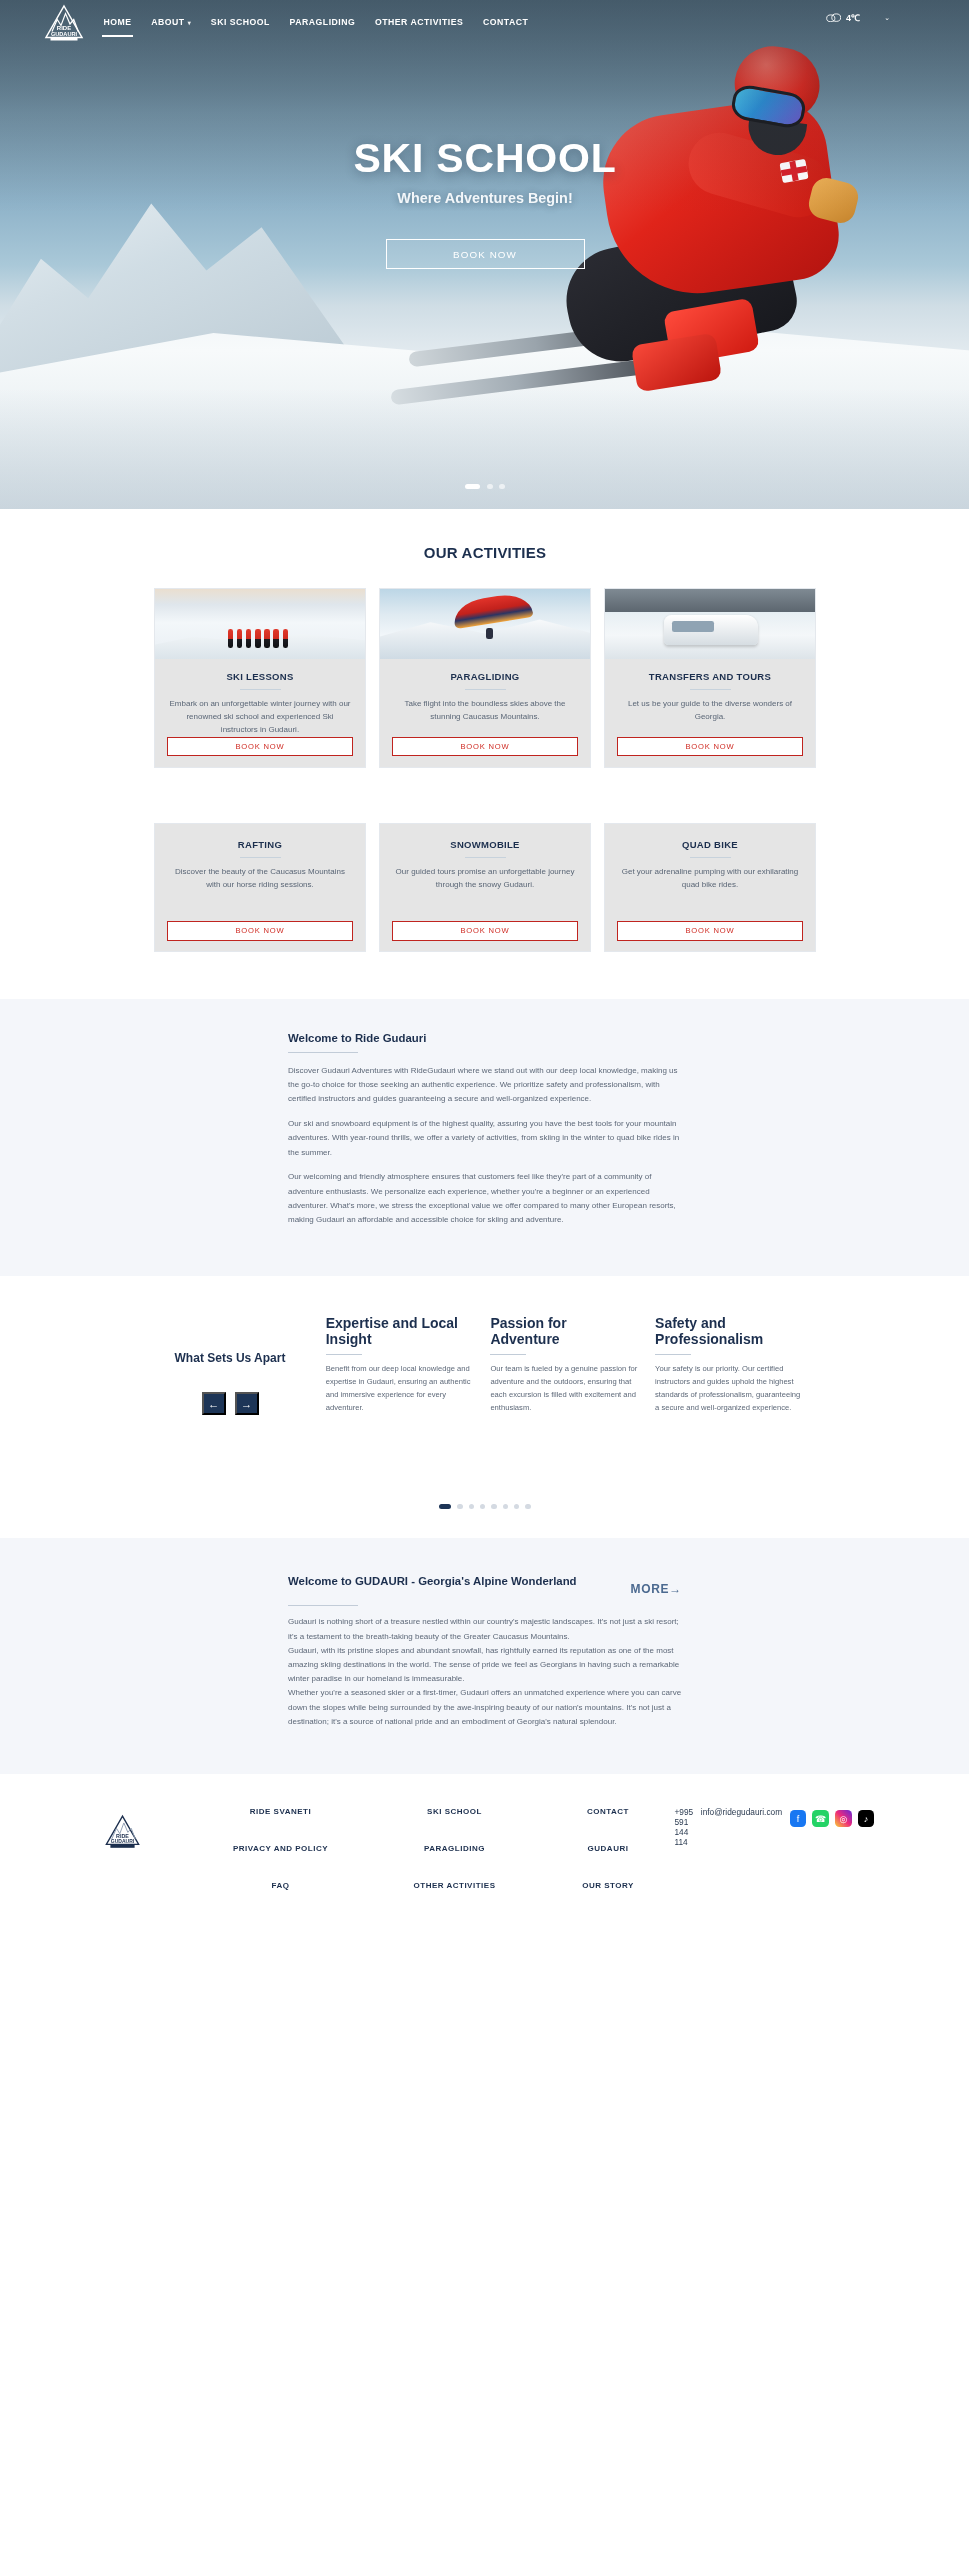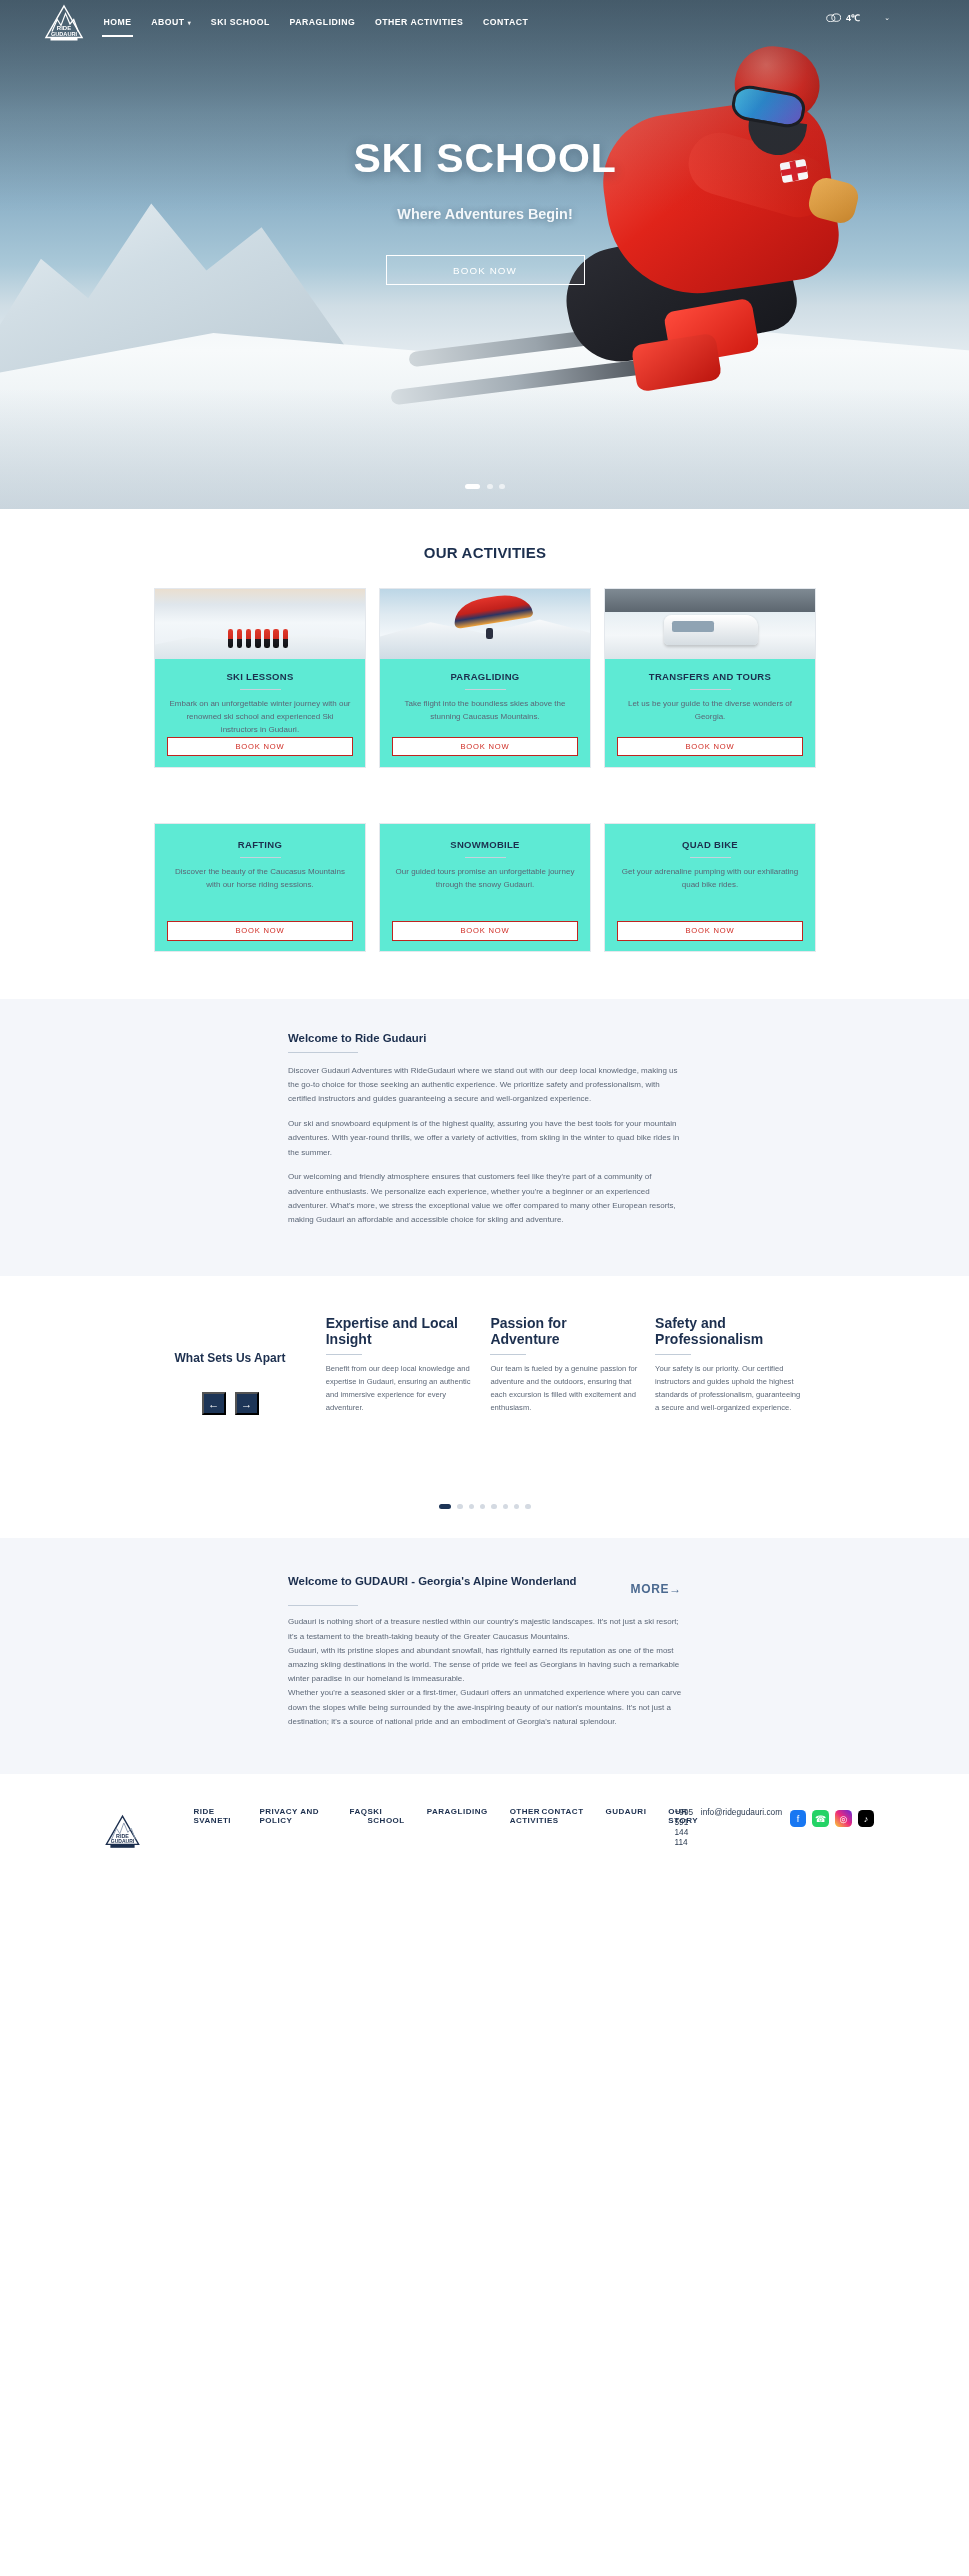--- a/index.html
+++ b/index.html
@@ -83,21 +83,21 @@
     background:linear-gradient(90deg,#cfd6da 0%, #9aa4ac 40%, #3b4046 88%, #1e2227 100%);
     border-radius:7.6px; transform:rotate(-7deg); }
   .ski2 { position:absolute; left:-118px; top:324px; width:318px; height:15px;
     background:linear-gradient(90deg,#d6dde1 0%, #a2acb4 40%, #41464d 88%, #22262b 100%);
     border-radius:7.6px; transform:rotate(-7deg); }
 
   .hero-content { position:absolute; inset:0; display:flex; flex-direction:column;
     align-items:center; justify-content:flex-start; padding-top:135px; z-index:5; }
   .hero-title { font-size:41px; font-weight:800; color:#fff; letter-spacing:0.8px;
     text-shadow:0 1.5px 10.6px rgba(20,40,60,.38); }
-  .hero-sub { margin-top:24px; font-size:14.4px; font-weight:600; color:#f3f7fa;
+  .hero-sub { margin-top:8px; font-size:14.4px; font-weight:600; color:#f3f7fa;
     text-shadow:0 0.8px 7.6px rgba(20,40,60,.42); }
   .hero-btn { margin-top:33px; width:199px; height:30px; border:1.5px solid #ffffff;
     background:rgba(255,255,255,.06); color:#fff; font-size:9.8px; letter-spacing:1.1px;
     display:flex; align-items:center; justify-content:center; cursor:pointer; }
   .hero-dots { position:absolute; left:0; right:0; bottom:19.7px; display:flex;
     justify-content:center; gap:6.8px; z-index:6; }
   .hero-dots i { width:5.3px; height:5.3px; border-radius:50%; background:rgba(255,255,255,.62); display:block; }
   .hero-dots i.on { width:15px; border-radius:3px; background:#fff; }
 
   
@@ -113,21 +113,21 @@
   .nav-caret { font-size:6px; margin-left:3px; opacity:.9; }
   .weather { position:absolute; right:110px; top:10.6px; display:flex; align-items:center;
     gap:5.3px; color:#fff; font-size:9px; font-weight:600; cursor:pointer; }
   .lang-caret { position:absolute; right:80px; top:13.6px; color:#fff; font-size:6.8px; cursor:pointer; }
 
   
   .sec-title { text-align:center; font-size:15px; font-weight:800; color:#1c2f4e;
     letter-spacing:0.2px; }
   .activities { padding-top:35px; }
   .cards-row { width:662px; margin:27px auto 0; display:flex; gap:13px; }
-  .card { width:212px; background:#5eead4; border:0.8px solid #e4e8ed; display:flex;
+  .card { width:212px; background:#e5e5e5; border:0.8px solid #e4e8ed; display:flex;
     flex-direction:column; }
   .card-img { height:70px; width:100%; position:relative; overflow:hidden; }
   .img-ski { background:
       linear-gradient(180deg,#eadfd0 0%, #dfe6ec 22%, #f3f7fa 48%, #e8eef3 100%); }
   .img-ski:after { content:""; position:absolute; left:0; bottom:0; width:100%; height:36px;
     background:linear-gradient(180deg,#fafcfd,#dbe4ea); clip-path:polygon(0 60%,18% 38%,44% 52%,70% 30%,100% 48%,100% 100%,0 100%); }
   .img-ski .people { position:absolute; left:73px; bottom:10.6px; display:flex; gap:3.8px; z-index:3; }
   .img-ski .people b { display:block; width:5.3px; height:19.7px;
     background:linear-gradient(180deg,#e03a2c 0%, #d02a1e 52%, #1c1d22 53%, #0f1013 100%); border-radius:2.3px; }
   .img-para { background:linear-gradient(180deg,#bcd6e6 0%, #dfeaf1 36%, #f4f8fb 70%, #e6eef3 100%); }
@@ -198,21 +198,21 @@
   .wm-ge { font-size:70px; font-weight:800; color:#68b6ea; letter-spacing:-2.3px; line-height:1; }
   .wm-db { font-size:27px; font-weight:400; color:#9fd0f0; margin-top:-12px; margin-left:4.5px; }
   .wm-bars { position:absolute; right:4.5px; top:10.6px; display:flex; align-items:flex-end; gap:3.8px; }
   .wm-bars b { display:block; width:9px; background:#5bc98a; }
 
   
   .footer { width:970px; background:#fff; padding:33px 0 30px; position:relative; z-index:6; }
   .footer-inner { width:765px; margin:0 auto; display:flex; align-items:flex-start; }
   .f-logo { width:91px; padding-top:6px; }
   .f-logo svg { width:39px; height:36px; }
-  .f-col { width:174px; display:flex; flex-direction:row; gap:22px; }
+  .f-col { width:174px; display:flex; flex-direction:column; gap:28px;text-align:center; }
   .f-col a { font-size:8px; font-weight:800; color:#1c2f4e; letter-spacing:0.5px;
     text-decoration:none; cursor:pointer; }
   .f-contact { width:182px; display:flex; gap:7.6px; align-items:flex-start; }
   .f-contact .ph, .f-contact .em { font-size:8.3px; color:#2a3a50; }
   .socials { display:flex; gap:6px; margin-top:3px; }
   .soc { width:16.7px; height:16.7px; border-radius:4.5px; display:flex; align-items:center;
     justify-content:center; color:#fff; font-size:9px; cursor:pointer; }
   .soc.fb { background:#1877f2; }
   .soc.wa { background:#25d366; }
   .soc.ig { background:linear-gradient(45deg,#f9ce34,#ee2a7b,#6228d7); }

